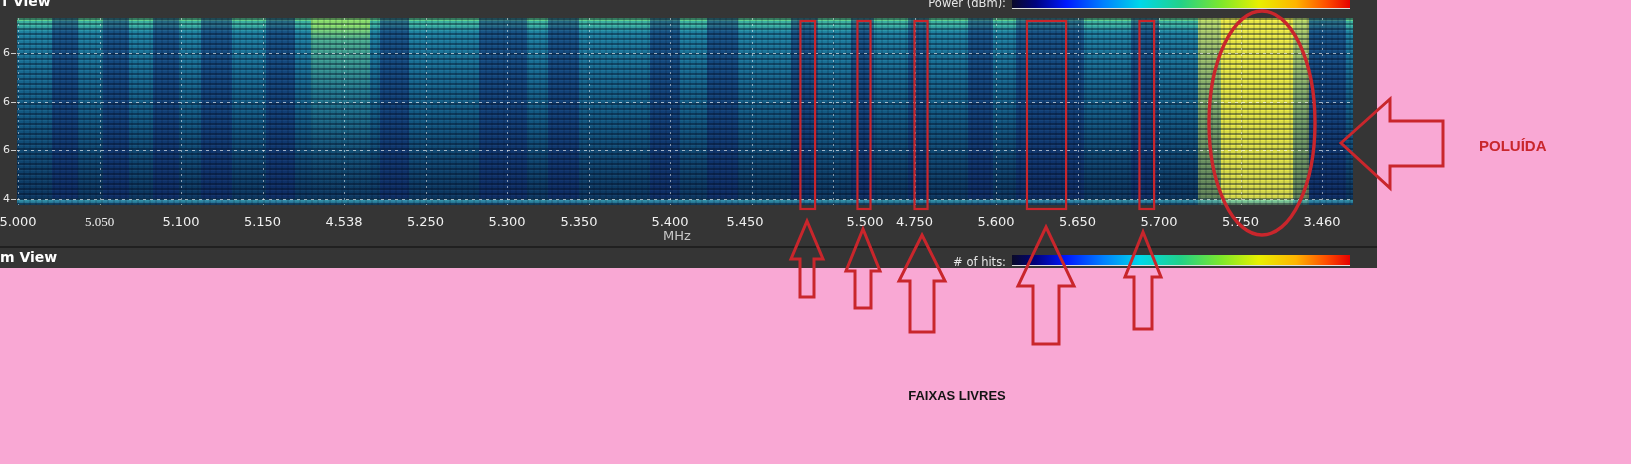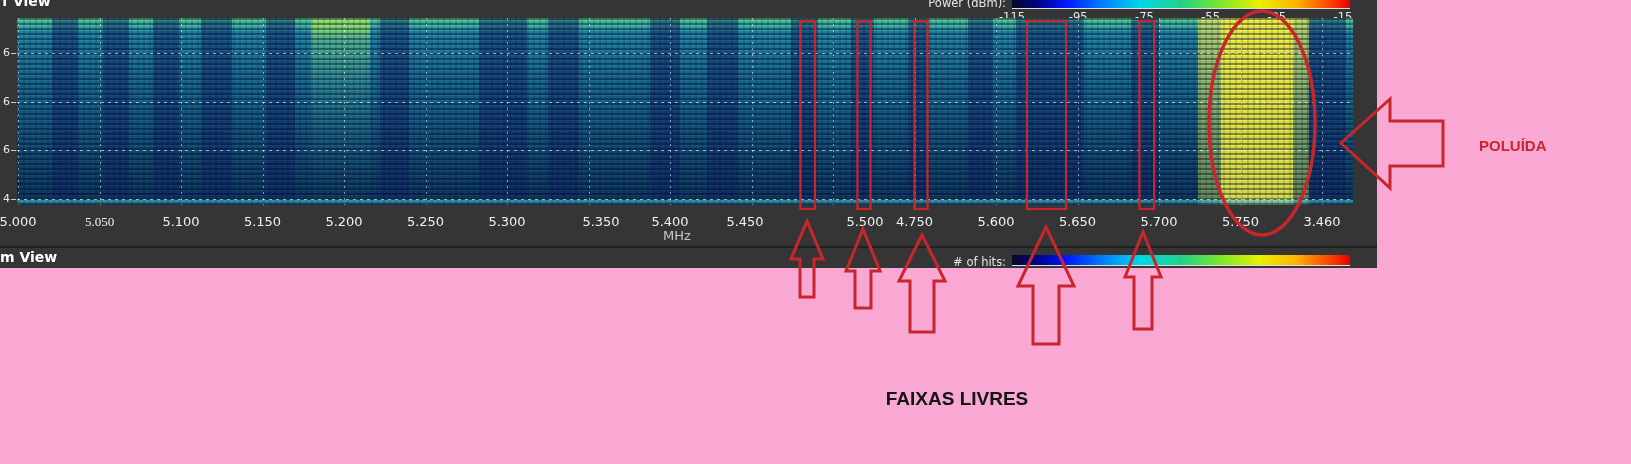--- a/index.html
+++ b/index.html
@@ -33,42 +33,34 @@
         background:repeating-linear-gradient(90deg,rgba(255,255,255,.6) 0 3px,rgba(255,255,255,0) 3px 7px);}
   .ylabel{position:absolute;color:#e8e8e8;font-size:11px;line-height:12px;}
   .ytick{position:absolute;width:5px;height:1px;background:#cccccc;}
   .xlabel{position:absolute;top:214px;transform:translateX(-50%);color:#f0f0f0;font-size:13px;white-space:nowrap;}
   .mhz{position:absolute;left:677px;top:228px;transform:translateX(-50%);color:#c8c8c8;font-size:13px;}
   .divider{position:absolute;left:0;top:246px;width:100%;height:2px;background:#202020;}
   .hits-label{position:absolute;left:880px;width:126px;top:255px;text-align:right;color:#e6e6e6;font-size:11.5px;}
   .hits-bar{position:absolute;left:1012px;top:255px;width:338px;height:10px;border-bottom:1px solid #dddddd;}
   .annot-svg{position:absolute;left:0;top:0;pointer-events:none;z-index:10;}
   .caption-free{position:absolute;left:957px;top:388px;transform:translateX(-50%);z-index:11;
-        font-family:"Liberation Sans",sans-serif;font-weight:bold;font-size:19px;color:#141414;white-space:nowrap;}
+        font-family:"Liberation Sans",sans-serif;font-weight:bold;font-size:13px;color:#141414;white-space:nowrap;}
   .caption-pol{position:absolute;left:1479px;top:137px;z-index:11;
         font-family:"Liberation Sans",sans-serif;font-weight:bold;font-size:15px;color:#c9262c;white-space:nowrap;}
 </style>
 </head>
 <body>
 
 <div class="stage">
 
   <div class="panel">
     <div class="wf-title">f View</div>
 
     <div class="pw-label">Power (dBm):</div>
     <div class="pw-bar jet"></div>
-    <div class="pw-ticks" id="pw-ticks">
-        <span style="left: 0px;">-115</span>
-        <span style="left: 66.2px;">-95</span>
-        <span style="left: 132.4px;">-75</span>
-        <span style="left: 198.6px;">-55</span>
-        <span style="left: 264.8px;">-35</span>
-        <span style="left: 331px;">-15</span>
-      </div>
 
     <div class="plot" id="plot">
       <div class="top-strip"></div>
       <div id="bands">
           <div class="band band-low" style="left: 35.23px; width: 26.08px;"></div>
           <div class="band band-low" style="left: 85.76px; width: 26.08px;"></div>
           <div class="band band-low" style="left: 136.29px; width: 26.08px;"></div>
           <div class="band band-low" style="left: 183.56px; width: 30.97px;"></div>
           <div class="band band-low" style="left: 248.76px; width: 29.34px;"></div>
           <div class="band band-low" style="left: 362.86px; width: 29.34px;"></div>
@@ -122,24 +114,24 @@
         <div class="ylabel" style="left: 3px; top: 144px;">6</div>
         <div class="ytick" style="left: 11px; top: 150px;"></div>
         <div class="ylabel" style="left: 3px; top: 193px;">4</div>
         <div class="ytick" style="left: 11px; top: 199px;"></div>
       </div>
     <div id="x-axis">
         <div class="xlabel" style="left: 18px;">5.000</div>
         <div class="xlabel" style="left: 99.5px; font-family: Liberation Serif, serif;">5.050</div>
         <div class="xlabel" style="left: 181px;">5.100</div>
         <div class="xlabel" style="left: 262.5px;">5.150</div>
-        <div class="xlabel" style="left: 344px;">5.200</div>
+        <div class="xlabel" style="left: 344px;">4.538</div>
         <div class="xlabel" style="left: 425.5px;">5.250</div>
         <div class="xlabel" style="left: 507px;">5.300</div>
-        <div class="xlabel" style="left: 601px;">5.350</div>
+        <div class="xlabel" style="left: 579px;">5.350</div>
         <div class="xlabel" style="left: 670px;">5.400</div>
         <div class="xlabel" style="left: 745px;">5.450</div>
         <div class="xlabel" style="left: 833px; margin-left: 32px;">5.500</div>
         <div class="xlabel" style="left: 914.5px;">4.750</div>
         <div class="xlabel" style="left: 996px;">5.600</div>
         <div class="xlabel" style="left: 1077.5px;">5.650</div>
         <div class="xlabel" style="left: 1159px;">5.700</div>
         <div class="xlabel" style="left: 1240.5px;">5.750</div>
         <div class="xlabel" style="left: 1322px;">3.460</div>
       </div>

